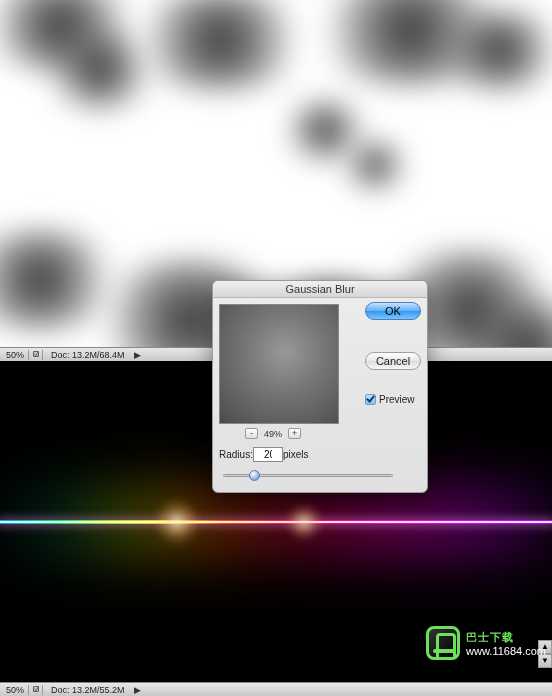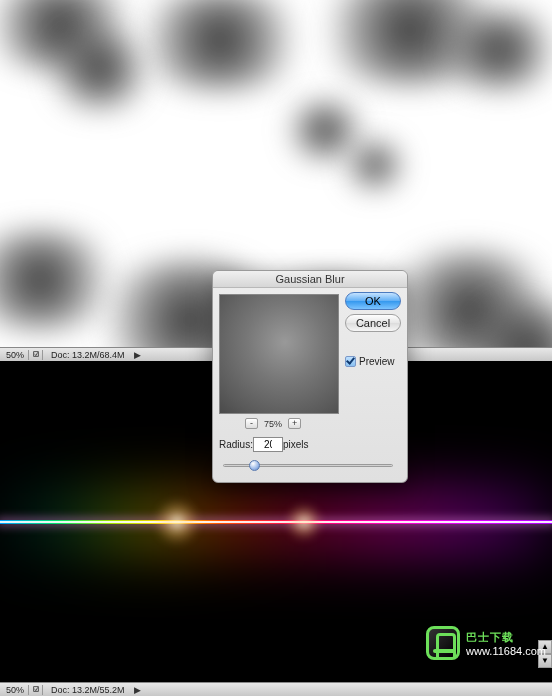--- a/index.html
+++ b/index.html
@@ -127,23 +127,23 @@
   border-radius: 50%;
   background: radial-gradient(circle, rgba(255,255,220,0.9), rgba(255,200,120,0.4) 30%, transparent 65%);
   filter: blur(4px);
 }
 .flare.f1 { left: 32%; }
 .flare.f2 { left: 55%; width:40px; height:40px; }
 
 
 .dialog {
   position: absolute;
-  top: 270px;
+  top: 280px;
   left: 212px;
-  width: 196px;
+  width: 216px;
   background: linear-gradient(to bottom, #ededed, #e0e0e0);
   border: 1px solid #9a9a9a;
   border-radius: 6px;
   box-shadow: 0 6px 24px rgba(0,0,0,0.45);
 }
 .dialog-titlebar {
   height: 17px;
   background: linear-gradient(to bottom, #f0f0f0, #d6d6d6);
   border-bottom: 1px solid #b8b8b8;
   border-radius: 6px 6px 0 0;
@@ -244,20 +244,21 @@
 .aqua-btn.primary {
   background: linear-gradient(to bottom, #c4e2ff 0%, #5faef5 50%, #3498ee 51%, #7cc4ff 100%);
   color: #000;
   font-weight: normal;
   border-color: #4a7abf;
 }
 .aqua-btn.secondary {
   background: linear-gradient(to bottom, #fefefe 0%, #e6e6e6 50%, #dcdcdc 51%, #f6f6f6 100%);
   border-color: #a0a0a0;
   color: #222;
+  margin-top: 28px;
 }
 .preview-check {
   display: flex;
   align-items: center;
   gap: 3px;
   font-size: 10px;
   color: #222;
   margin-top: 20px;
 }
 .checkbox {
@@ -396,21 +397,21 @@
   <div class="doc-info">Doc: 13.2M/55.2M</div>
   <div class="nav-arrow">▶</div>
 </div>
 
 <div class="dialog">
   <div class="dialog-titlebar">Gaussian Blur</div>
   <div class="dialog-body">
     <div class="preview-box"></div>
     <div class="preview-zoom">
       <div class="zoom-btn">-</div>
-      <span>75%</span>
+      <span>49%</span>
       <div class="zoom-btn">+</div>
     </div>
     <div class="radius-row">
       <span>Radius:</span>
       <input class="radius-input" value="20" style="">
       <span>pixels</span>
     </div>
     <div class="slider-track">
       <div class="slider-rail"></div>
       <div class="slider-thumb"></div>

